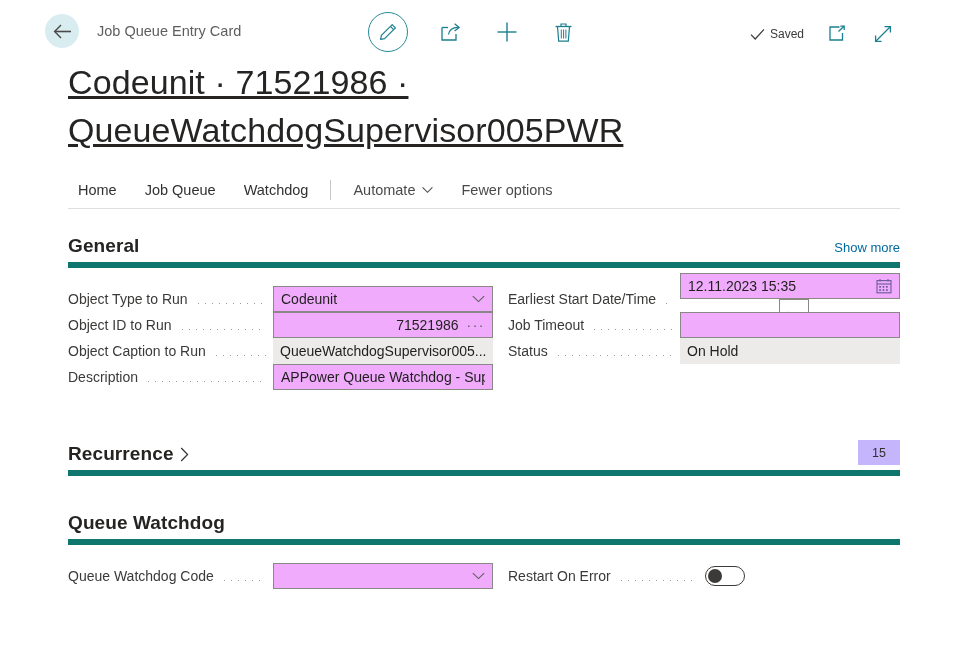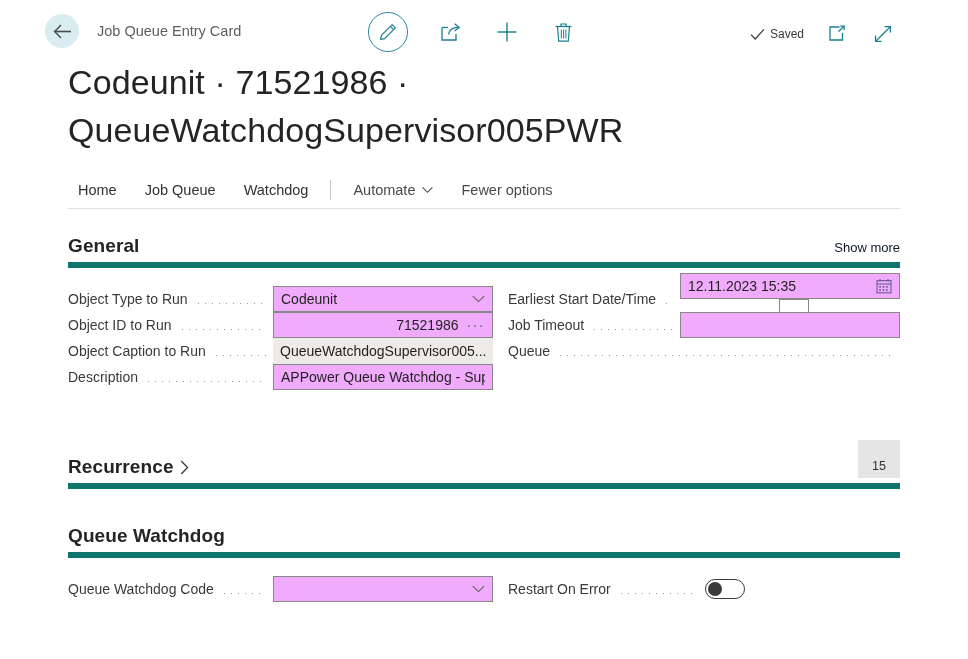--- a/index.html
+++ b/index.html
@@ -96,20 +96,21 @@
     margin-top: -4px;
   }
 
   .record-title {
     font-size: 34px;
     font-weight: 300;
     line-height: 1.42;
     color: #252423;
     letter-spacing: 0.1px;
     max-width: 700px;
+    text-decoration: underline;
   }
 
   
   .ribbon {
     margin: 18px 68px 0 68px;
     border-bottom: 1px solid #e1dfdd;
     display: flex;
     align-items: center;
     height: 36px;
     gap: 0;
@@ -160,30 +161,30 @@
     color: #252423;
     letter-spacing: .1px;
     display: flex;
     align-items: center;
   }
 
   .group-title.collapsible { cursor: pointer; }
 
   .show-more {
     font-size: 13px;
-    color: #0f172a;
+    color: #0369a1;
     cursor: pointer;
     padding-bottom: 2px;
   }
 
   .count-badge {
-    background: #e5e5e5;
+    background: #c4b5fd;
     font-size: 12.5px;
     color: #323130;
-    padding: 20px 14px 6px 14px;
+    padding: 7px 14px 6px 14px;
     line-height: 1;
     align-self: stretch;
     display: flex;
     align-items: center;
   }
 
   
   .fields {
     display: grid;
     grid-template-columns: 425px 1fr;
@@ -520,22 +521,27 @@
         <div class="flabel">Job Timeout</div>
         <div class="dots"></div>
         <div class="fctl">
           <div class="input">
             <span class="txt"></span>
           </div>
         </div>
       </div>
 
       <div class="frow">
-        <div class="flabel">Queue</div>
-        <div class="dots"></div>
+        <div class="flabel">Status</div>
+        <div class="dots"></div>
+        <div class="fctl">
+          <div class="input readonly">
+            <span class="txt">On Hold</span>
+          </div>
+        </div>
       </div>
     </div>
   </div>
 
   <div class="section-gap-1"></div>
 
   <div class="group-head">
     <div class="group-title collapsible">
       <span>Recurrence</span>
       <span style="margin-left:6px;display:inline-flex">

